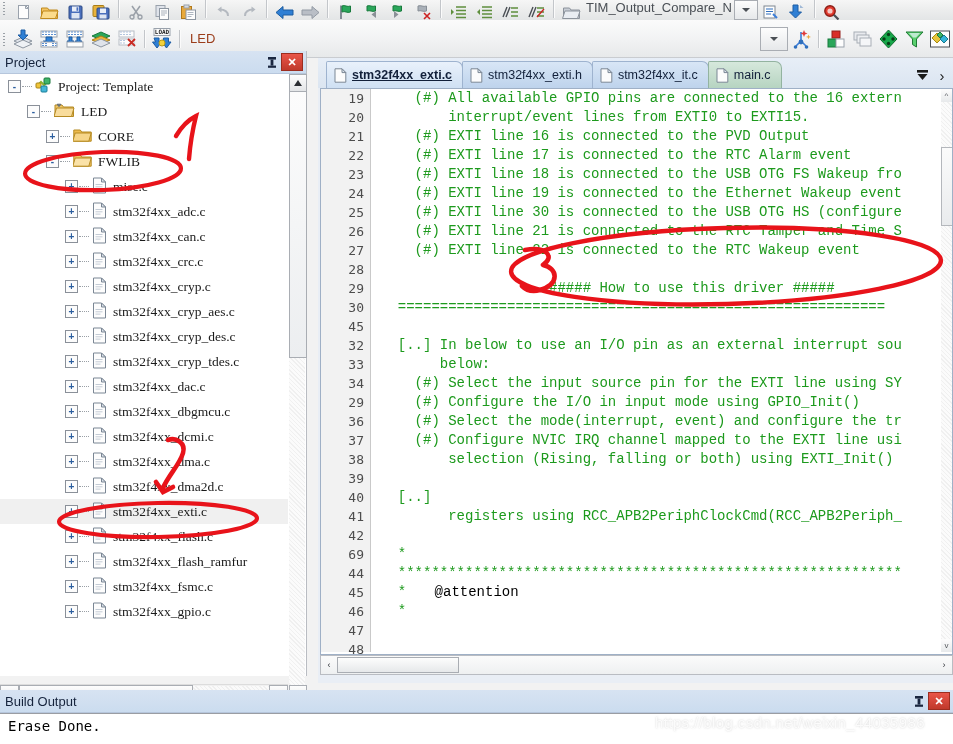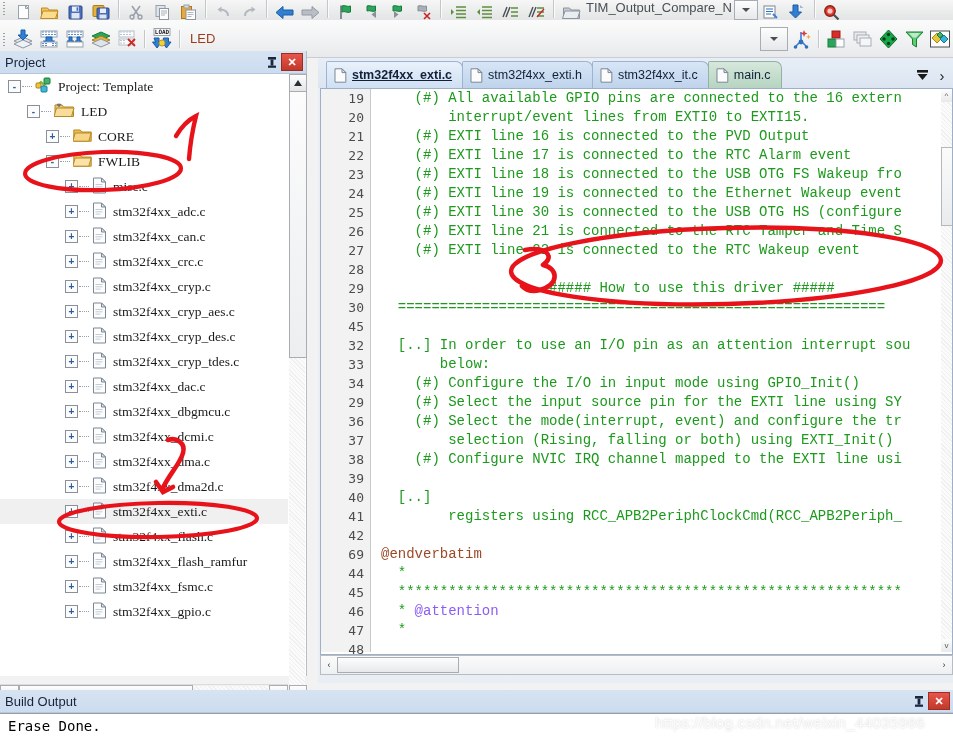--- a/index.html
+++ b/index.html
@@ -850,35 +850,34 @@
         <div class="cl">    (#) EXTI line 17 is connected to the RTC Alarm event</div>
         <div class="cl">    (#) EXTI line 18 is connected to the USB OTG FS Wakeup fro</div>
         <div class="cl">    (#) EXTI line 19 is connected to the Ethernet Wakeup event</div>
         <div class="cl">    (#) EXTI line 30 is connected to the USB OTG HS (configure</div>
         <div class="cl">    (#) EXTI line 21 is connected to the RTC Tamper and Time S</div>
         <div class="cl">    (#) EXTI line 22 is connected to the RTC Wakeup event</div>
         <div class="cl"></div>
         <div class="cl">                    ##### How to use this driver #####</div>
         <div class="cl">  ==========================================================</div>
         <div class="cl"></div>
-        <div class="cl">  [..] In order to use an I/O pin as an attention interrupt sou</div>
+        <div class="cl">  [..] In below to use an I/O pin as an external interrupt sou</div>
         <div class="cl">       below:</div>
+        <div class="cl">    (#) Select the input source pin for the EXTI line using SY</div>
         <div class="cl">    (#) Configure the I/O in input mode using GPIO_Init()</div>
-        <div class="cl">    (#) Select the input source pin for the EXTI line using SY</div>
         <div class="cl">    (#) Select the mode(interrupt, event) and configure the tr</div>
+        <div class="cl">    (#) Configure NVIC IRQ channel mapped to the EXTI line usi</div>
         <div class="cl">        selection (Rising, falling or both) using EXTI_Init()</div>
-        <div class="cl">    (#) Configure NVIC IRQ channel mapped to the EXTI line usi</div>
         <div class="cl"></div>
         <div class="cl">  [..]</div>
         <div class="cl">        registers using RCC_APB2PeriphClockCmd(RCC_APB2Periph_</div>
         <div class="cl"></div>
-        <div class="cl doc">@endverbatim</div>
         <div class="cl">  *</div>
         <div class="cl">  ************************************************************</div>
-        <div class="cl" style="color: rgb(29, 154, 29);"><span style="color: rgb(29, 154, 29);">  * </span><span style="color: #8b5cf6;">@attention</span></div>
+        <div class="cl" style="color: rgb(29, 154, 29);"><span style="color: rgb(29, 154, 29);">  * </span><span style="color: #000000; margin-left: 20px;">@attention</span></div>
         <div class="cl">  *</div>
       </div>
     <div id="code-vscroll">
       <div class="cvs-arrow">^</div>
       <div class="cvs-thumb" style="top:58px;height:77px;"></div>
       <div class="cvs-arrow" style="position:absolute;top:550px;">v</div>
     </div>
   </div>
 
   <div id="code-hscroll">

